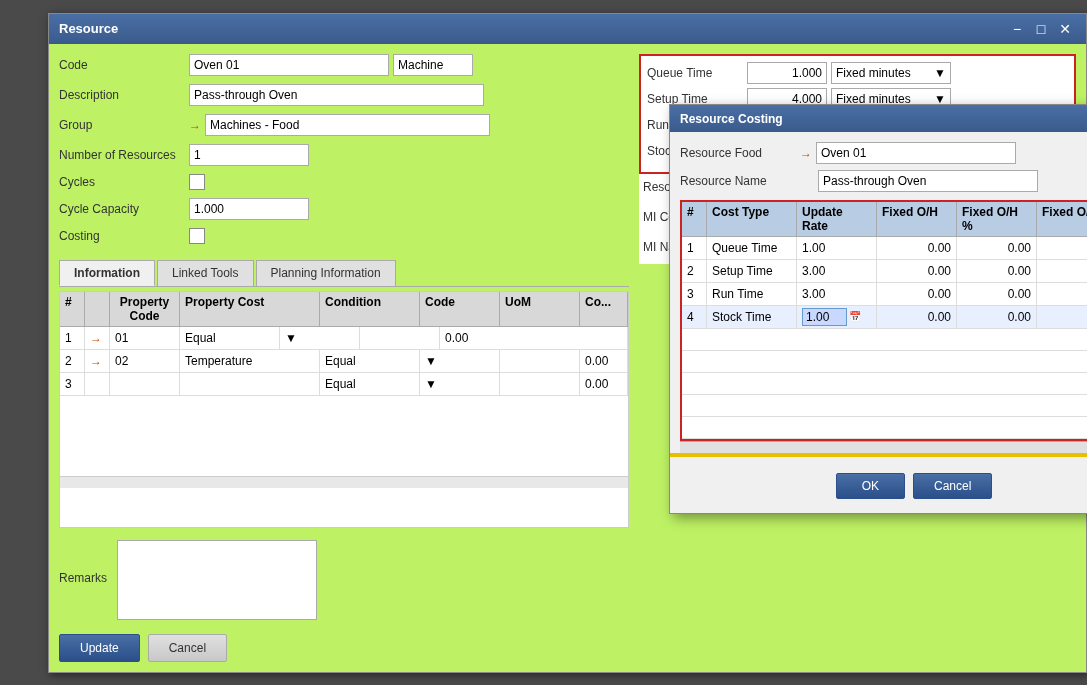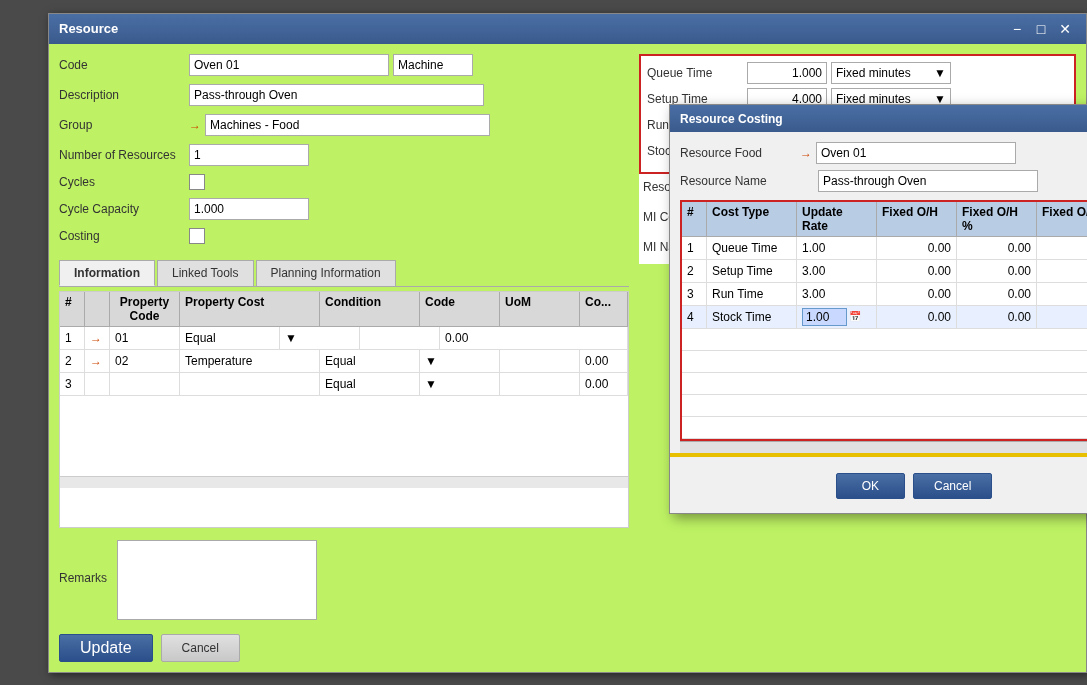--- a/index.html
+++ b/index.html
@@ -47,21 +47,21 @@
     .col-type { width: 80px; }
     .col-uom { width: 80px; }
 
     .cell-arrow { color: #cc4400; }
 
     .remarks-section { margin-top: 8px; }
     .remarks-label { color: #333; margin-bottom: 4px; }
     .remarks-input { border: 1px solid #aaa; background: white; width: 200px; height: 80px; resize: none; padding: 3px; }
 
     .bottom-buttons { display: flex; gap: 8px; margin-top: auto; padding-top: 10px; }
-    .btn-blue { background: linear-gradient(to bottom, #4a6fa5, #2a4f8a); color: white; border: 1px solid #2a4f8a; padding: 0 20px; cursor: pointer; border-radius: 2px; font-size: 16px; }
+    .btn-blue { background: linear-gradient(to bottom, #4a6fa5, #2a4f8a); color: white; border: 1px solid #2a4f8a; padding: 0 20px; cursor: pointer; border-radius: 2px; font-size: 12px; }
     .btn-gray { background: linear-gradient(to bottom, #e0e0e0, #c8c8c8); color: #333; border: 1px solid #aaa; padding: 6px 20px; cursor: pointer; border-radius: 2px; font-size: 12px; }
 
     
     .right-panel { flex: 1; display: flex; flex-direction: column; position: relative; }
 
     
     .time-fields-section { border: 2px solid #cc2222; background: white; padding: 6px; }
     .time-row { display: flex; align-items: center; margin-bottom: 4px; }
     .time-label { width: 100px; color: #333; }
     .time-input { width: 80px; border: 1px solid #aaa; padding: 2px 4px; height: 22px; text-align: right; }

